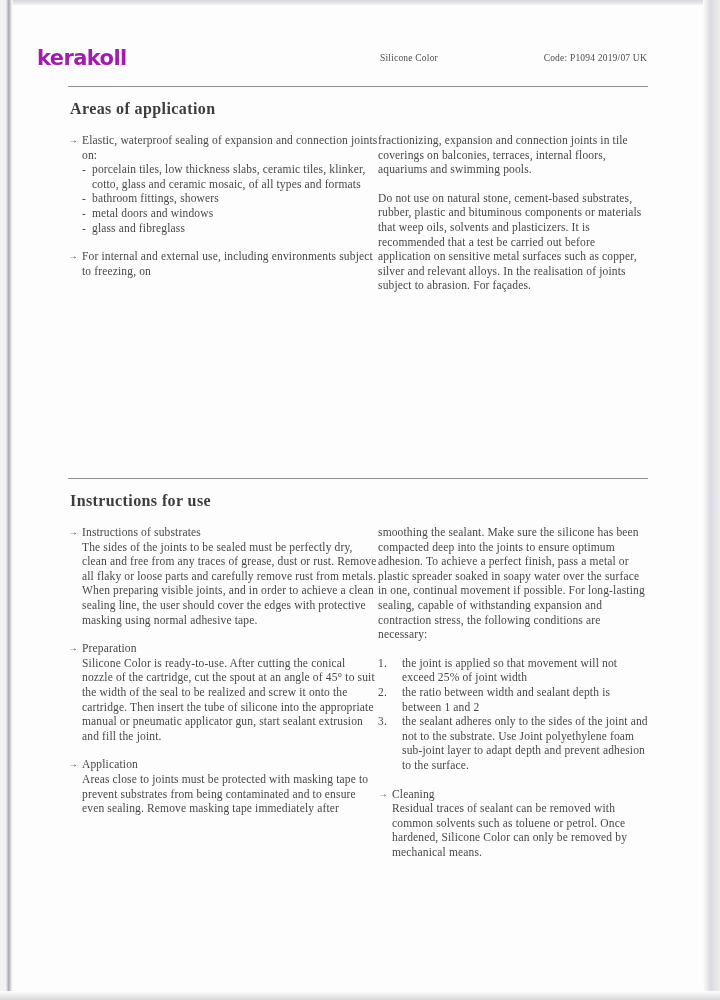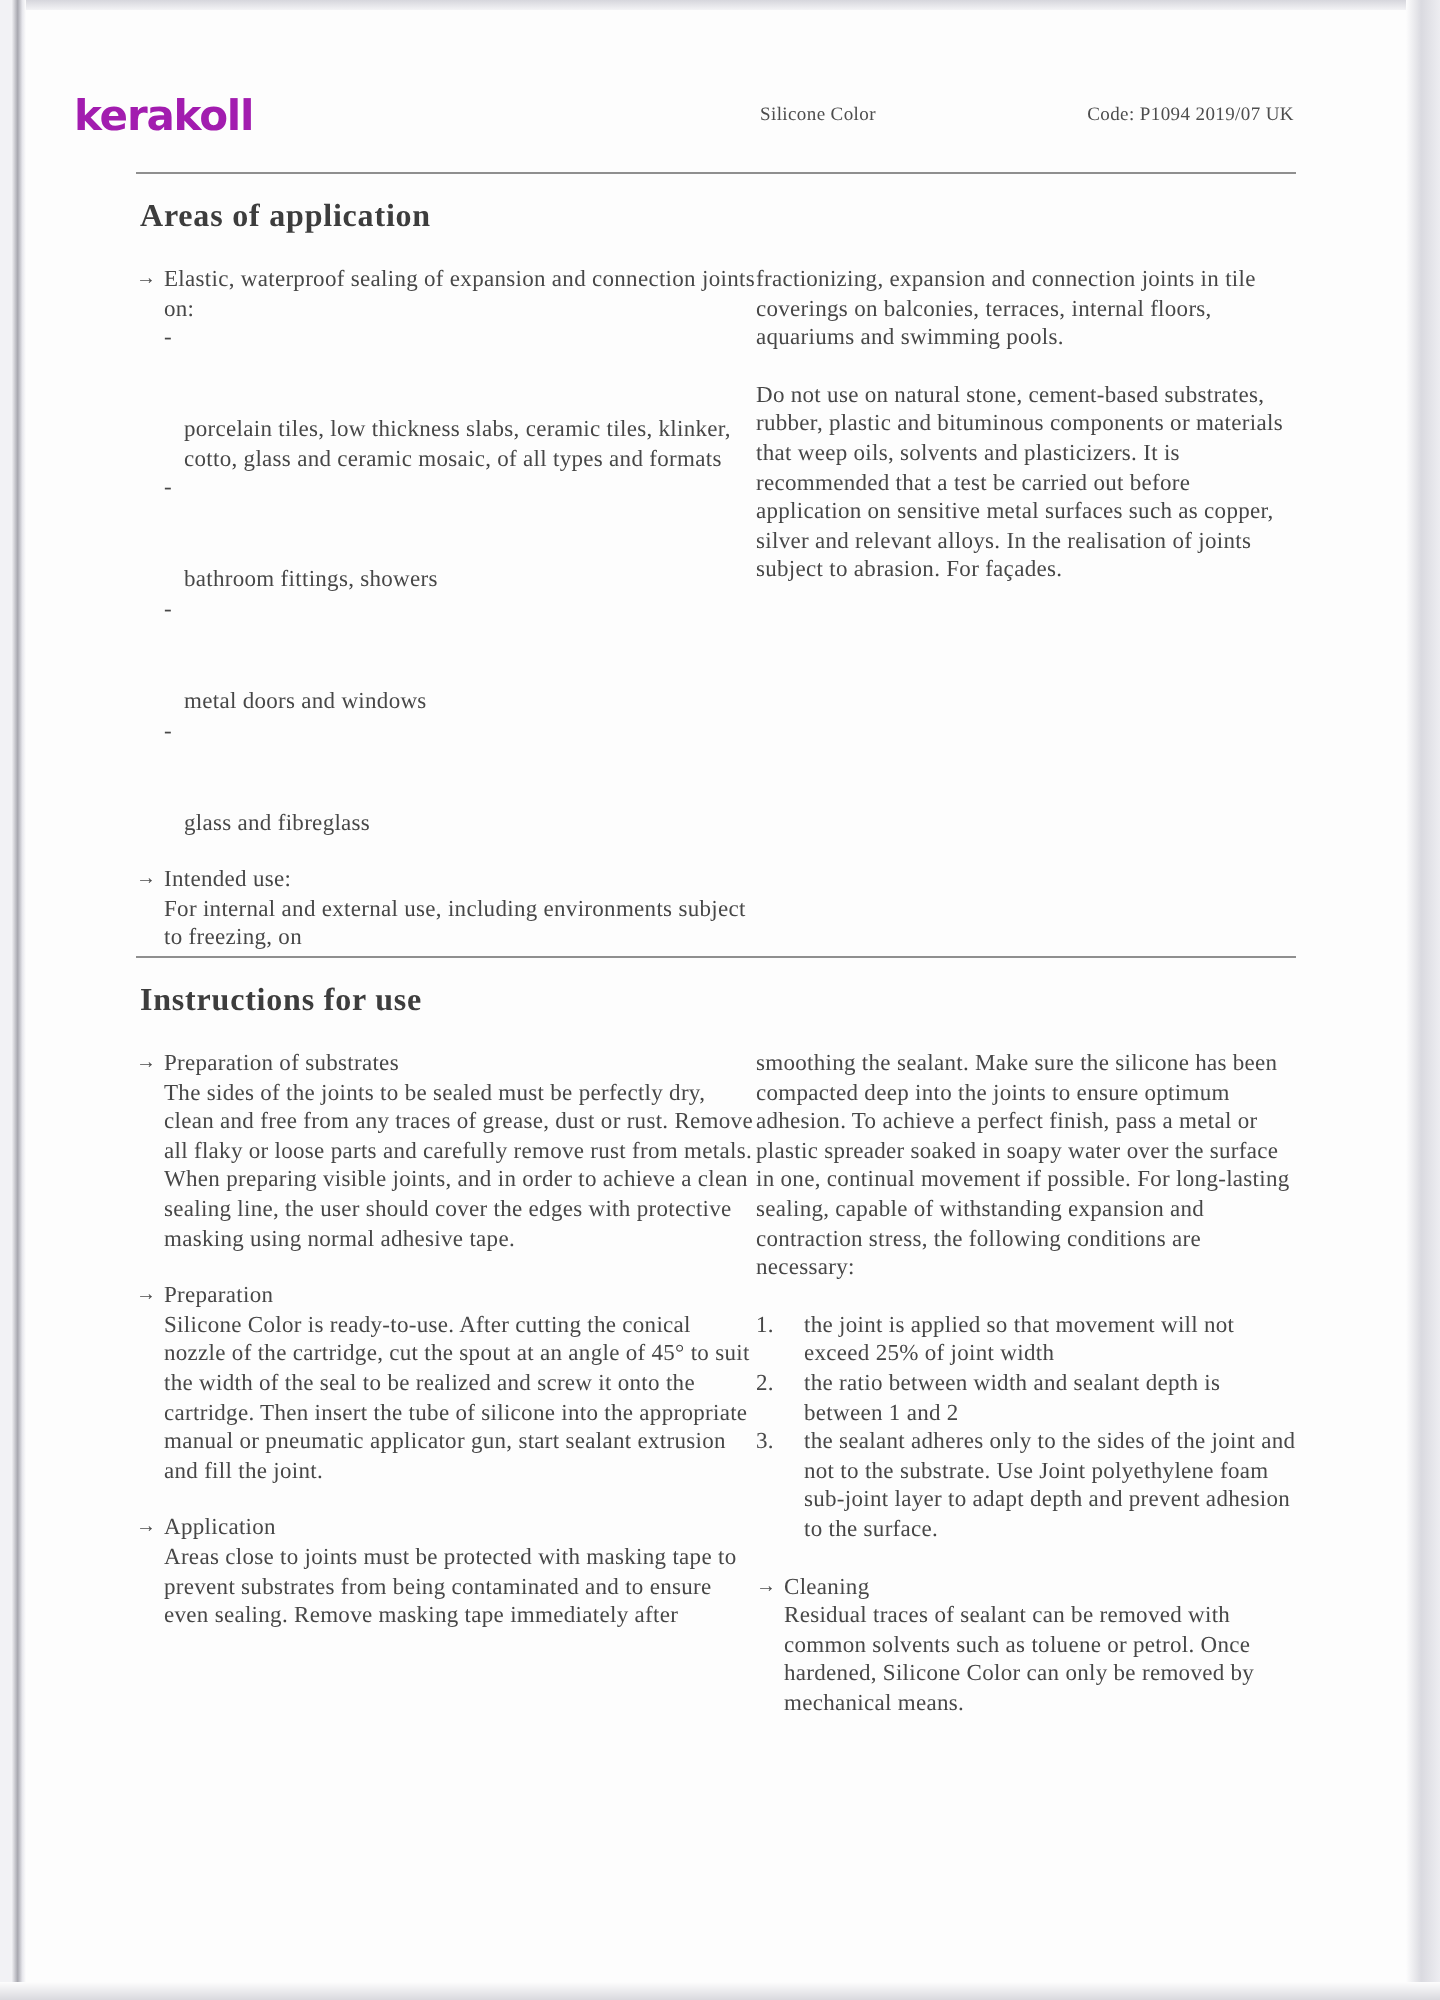--- a/index.html
+++ b/index.html
@@ -44,21 +44,21 @@
   .col-l{width:310px;flex:none;}
   .col-r{width:270px;flex:none;}
 
   .body-text{font-size:11.5px;line-height:14.6px;letter-spacing:0.15px;color:#474747;}
   .blk{display:flex;margin-bottom:14px;}
   .blk:last-child{margin-bottom:0;}
   .arrow-gutter{width:14px;flex:none;font-size:10px;color:#4a4a4a;}
   .blk-body{flex:1;}
   .sub{display:flex;}
   .dash-gutter{width:10px;flex:none;}
-  .sub-text{flex:1;margin-top:46px;}
+  .sub-text{flex:1;}
   .para{margin:0 0 14px 0;}
   .para:last-child{margin-bottom:0;}
   .numbered{margin:0 0 14px 0;}
   .num-item{display:flex;}
   .num-gutter{width:24px;flex:none;}
   .num-text{flex:1;}
 </style>
 </head>
 <body>
 
@@ -98,41 +98,40 @@
             </div>
             <div class="sub">
               <span class="dash-gutter">-</span>
               <span class="sub-text">glass and fibreglass</span>
             </div>
           </div>
         </div>
         <div class="blk">
           <span class="arrow-gutter">→</span>
           <div class="blk-body">
-            <div>Intended use:</div>
             <div>For internal and external use, including environments subject to freezing, on</div>
           </div>
         </div>
       </div>
       <div class="col-r body-text">
         <p class="para">fractionizing, expansion and connection joints in tile coverings on balconies, terraces, internal floors, aquariums and swimming pools.</p>
         <p class="para">Do not use on natural stone, cement-based substrates, rubber, plastic and bituminous components or materials that weep oils, solvents and plasticizers. It is recommended that a test be carried out before application on sensitive metal surfaces such as copper, silver and relevant alloys. In the realisation of joints subject to abrasion. For façades.</p>
       </div>
     </div>
   </div>
 
   <div class="section sec-instr">
     <div class="rule"></div>
     <div class="sec-title">Instructions for use</div>
     <div class="cols">
       <div class="col-l body-text">
         <div class="blk">
           <span class="arrow-gutter">→</span>
           <div class="blk-body">
-            <div>Preparation of substrates</div>
+            <div>Instructions of substrates</div>
             <div>The sides of the joints to be sealed must be perfectly dry, clean and free from any traces of grease, dust or rust. Remove all flaky or loose parts and carefully remove rust from metals. When preparing visible joints, and in order to achieve a clean sealing line, the user should cover the edges with protective masking using normal adhesive tape.</div>
           </div>
         </div>
         <div class="blk">
           <span class="arrow-gutter">→</span>
           <div class="blk-body">
             <div>Preparation</div>
             <div>Silicone Color is ready-to-use. After cutting the conical nozzle of the cartridge, cut the spout at an angle of 45° to suit the width of the seal to be realized and screw it onto the cartridge. Then insert the tube of silicone into the appropriate manual or pneumatic applicator gun, start sealant extrusion and fill the joint.</div>
           </div>
         </div>

